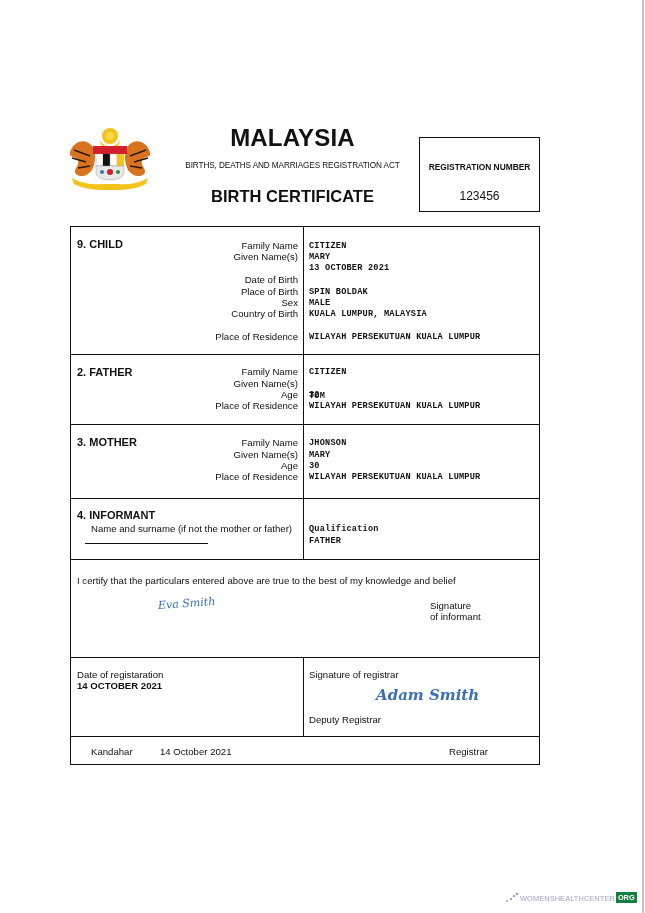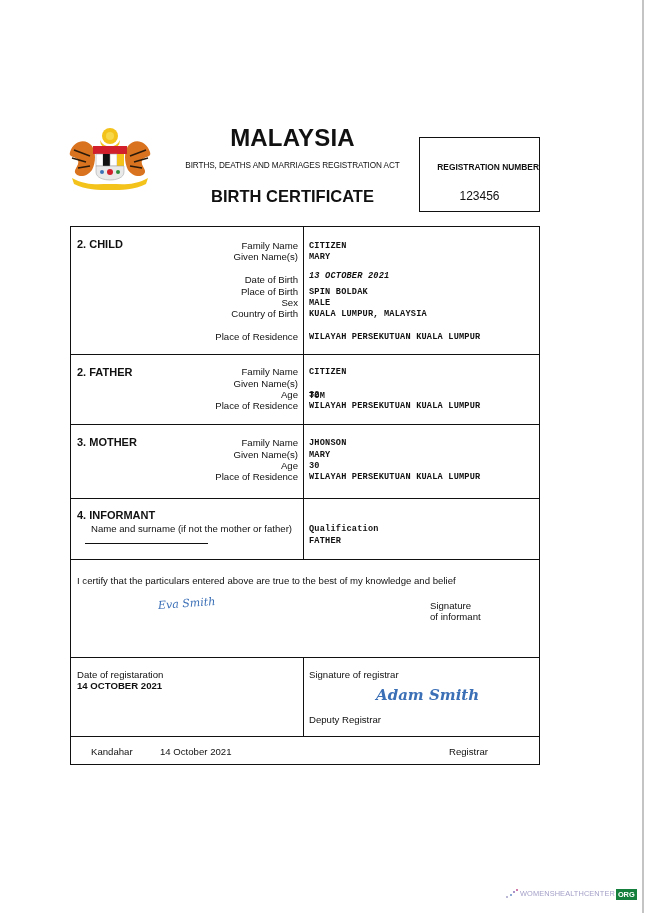--- a/index.html
+++ b/index.html
@@ -6,37 +6,37 @@
   body {
     width: 645px; height: 913px; background: #ffffff; position: relative; overflow: hidden;
     font-family: "Liberation Sans", sans-serif; color: #111;
   }
   .edge-line { position: absolute; top: 0; right: 1px; width: 2px; height: 913px; background: #c4c4c4; }
   .emblem { position: absolute; left: 66px; top: 126px; width: 88px; height: 66px; }
   .country { position: absolute; left: 175px; top: 124px; width: 235px; text-align: center; font-weight: bold; font-size: 24px; letter-spacing: 0.2px; }
   .act { position: absolute; left: 170px; top: 161px; width: 245px; text-align: center; font-size: 8.2px; letter-spacing: -0.1px; }
   .doc-title { position: absolute; left: 175px; top: 187px; width: 235px; text-align: center; font-weight: bold; font-size: 16.5px; }
   .reg-box { position: absolute; left: 419px; top: 137px; width: 119px; height: 73px; border: 1px solid #111; }
-  .reg-label { position: absolute; top: 24px; left: 0; right: 0; text-align: right; font-weight: bold; font-size: 8.4px; }
+  .reg-label { position: absolute; top: 24px; left: 0; right: 0; text-align: center; font-weight: bold; font-size: 8.4px; }
   .reg-value { position: absolute; top: 51px; left: 0; right: 0; text-align: center; font-size: 12px; }
 
   .cert { position: absolute; left: 70px; top: 226px; width: 468px; border: 1px solid #111; }
   .row { position: relative; border-bottom: 1px solid #111; }
   .row:last-child { border-bottom: none; }
   .col-left { position: absolute; left: 0; top: 0; bottom: 0; width: 232px; border-right: 1px solid #111; }
   .col-right { position: absolute; left: 233px; top: 0; bottom: 0; right: 0; }
   .sec-title { position: absolute; left: 6px; top: 11px; font-weight: bold; font-size: 11px; }
   .field { position: absolute; left: 0; width: 227px; text-align: right; font-size: 9.6px; line-height: 11.4px; }
   .val { position: absolute; left: 5px; font-family: "Liberation Mono", monospace; font-weight: bold; font-size: 8.6px; line-height: 11.4px; letter-spacing: 0.2px; white-space: nowrap; }
   .plain { position: absolute; font-size: 9.6px; line-height: 11.4px; white-space: nowrap; }
   .bold { font-weight: bold; }
   .sig { position: absolute; font-family: "DejaVu Serif", serif; font-style: italic; color: #3b6fb6; white-space: nowrap; }
   .underline-blank { position: absolute; left: 14px; top: 44px; width: 123px; height: 0; border-top: 1px solid #111; }
 
-  .watermark { position: absolute; left: 506px; top: 889px; height: 14px; display: flex; align-items: flex-start; }
+  .watermark { position: absolute; left: 506px; top: 889px; height: 14px; display: flex; align-items: flex-end; }
   .wm-dots { width: 12px; height: 10px; position: relative; margin-right: 2px; }
   .wm-dots i { position: absolute; width: 2px; height: 2px; border-radius: 50%; }
   .wm-text { font-size: 7.4px; color: #a4a0c8; letter-spacing: 0.1px; }
   .wm-org { font-size: 7.4px; color: #fff; background: #15803d; padding: 1px 2px; margin-left: 1px; font-weight: bold; }
 </style>
 </head>
 <body>
 
 <div class="edge-line"></div>
 
@@ -72,33 +72,33 @@
 
 <div class="reg-box">
   <div class="reg-label">REGISTRATION NUMBER</div>
   <div class="reg-value">123456</div>
 </div>
 
 <div class="cert">
 
   <div class="row" style="height:127px;">
     <div class="col-left">
-      <div class="sec-title">2. CHILD</div>
+      <div class="sec-title">9. CHILD</div>
       <div class="field" style="top:13px;">Family Name</div>
       <div class="field" style="top:24px;">Given Name(s)</div>
       <div class="field" style="top:47px;">Date of Birth</div>
       <div class="field" style="top:59px;">Place of Birth</div>
       <div class="field" style="top:70px;">Sex</div>
       <div class="field" style="top:81px;">Country of Birth</div>
       <div class="field" style="top:104px;">Place of Residence</div>
     </div>
     <div class="col-right">
       <div class="val" style="top:14px;">CITIZEN</div>
       <div class="val" style="top:25px;">MARY</div>
-      <div class="val" style="top:44px;font-style:italic;">13 OCTOBER 2021</div>
+      <div class="val" style="top:36px;">13 OCTOBER 2021</div>
       <div class="val" style="top:60px;">SPIN BOLDAK</div>
       <div class="val" style="top:71px;">MALE</div>
       <div class="val" style="top:82px;">KUALA LUMPUR, MALAYSIA</div>
       <div class="val" style="top:105px;">WILAYAH PERSEKUTUAN KUALA LUMPUR</div>
     </div>
   </div>
 
   <div class="row" style="height:69px;">
     <div class="col-left">
       <div class="sec-title">2. FATHER</div>

